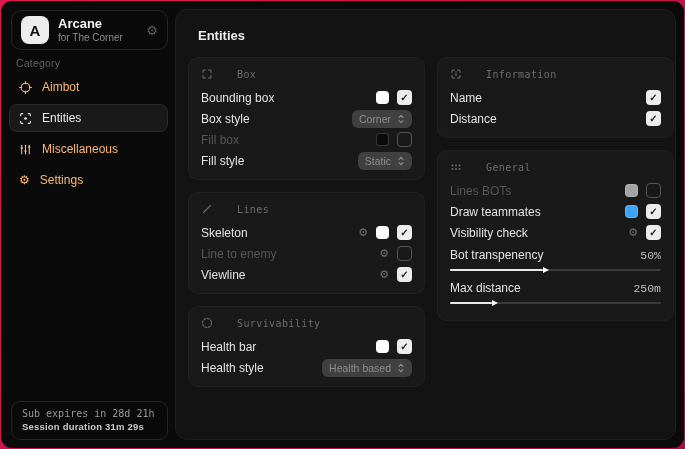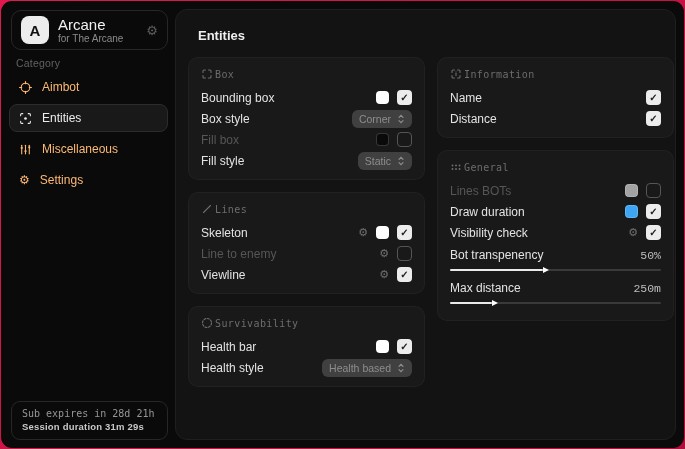--- a/index.html
+++ b/index.html
@@ -20,21 +20,21 @@
     position:absolute;left:10px;top:9px;right:6px;height:40px;
     border:1px solid #272727;border-radius:10px;
     display:flex;align-items:center;gap:9px;padding:0 9px;box-sizing:border-box;
   }
   .logo{
     width:28px;height:28px;border-radius:8px;background:#ededed;
     display:flex;align-items:center;justify-content:center;
     color:#111;font-weight:bold;font-size:15px;flex:none;
   }
   .brand-text{flex:1;min-width:0;line-height:1.15;}
-  .brand-name{font-size:15px;font-weight:normal;color:#f2f2f2;}
+  .brand-name{font-size:13px;font-weight:bold;color:#f2f2f2;}
   .brand-sub{font-size:10px;color:#8b8b8b;}
   .gear-glyph{font-size:13px;color:#5c5c5c;line-height:1;}
   .brand-card .gear-glyph{cursor:pointer;}
 
   .category-label{
     position:absolute;left:15px;top:56px;
     font-size:10.5px;color:#616161;letter-spacing:.2px;
   }
   .nav{position:absolute;left:8px;right:6px;top:72px;}
   .nav-item{
@@ -62,21 +62,21 @@
   }
   .page-title{font-size:13px;font-weight:bold;color:#efefef;margin:6px 0 14px 10px;}
   .cols{display:flex;gap:12px;align-items:flex-start;}
   .col{width:237px;flex:none;display:flex;flex-direction:column;gap:12px;}
 
   .card{
     background:#191919;border:1px solid rgba(255,255,255,.035);
     border-radius:10px;padding:10px 12px 8px 12px;box-sizing:border-box;
   }
   .card-header{
-    display:flex;align-items:center;gap:2px;margin-bottom:7px;
+    display:flex;align-items:center;gap:24px;margin-bottom:7px;
     color:#6d6d6d;
   }
   .card-header .hdr-label{
     font-family:"DejaVu Sans Mono",monospace;font-size:10px;letter-spacing:.4px;color:#6d6d6d;
   }
   .row{
     height:21px;display:flex;align-items:center;justify-content:space-between;
   }
   .lbl{font-size:12px;color:#e3e3e3;font-weight:500;}
   .lbl.dim{color:#565656;}
@@ -121,21 +121,21 @@
 <body>
 
 <div class="window">
 
   <div class="sidebar">
 
     <div class="brand-card">
       <div class="logo">A</div>
       <div class="brand-text">
         <div class="brand-name">Arcane</div>
-        <div class="brand-sub">for The Arcane</div>
+        <div class="brand-sub">for The Corner</div>
       </div>
       <span class="gear-glyph">⚙</span>
     </div>
 
     <div class="category-label">Category</div>
 
     <div class="nav">
       <div class="nav-item">
         <svg width="13" height="13" viewBox="0 0 24 24" fill="none" stroke="currentColor" stroke-width="2" stroke-linecap="round">
             <circle cx="12" cy="12" r="8"></circle>
@@ -349,21 +349,21 @@
             <span class="hdr-label">General</span>
           </div>
           <div class="row">
             <span class="lbl dim">Lines BOTs</span>
             <span class="ctrls">
               <span class="swatch" style="background: rgb(163, 163, 163);"></span>
               <span class="checkbox"></span>
             </span>
           </div>
           <div class="row">
-            <span class="lbl">Draw duration</span>
+            <span class="lbl">Draw teammates</span>
             <span class="ctrls">
               <span class="swatch" style="background: rgb(61, 165, 244);"></span>
               <span class="checkbox checked">
                   <span class="check">✓</span>
                 </span>
             </span>
           </div>
           <div class="row">
             <span class="lbl">Visibility check</span>
             <span class="ctrls">

